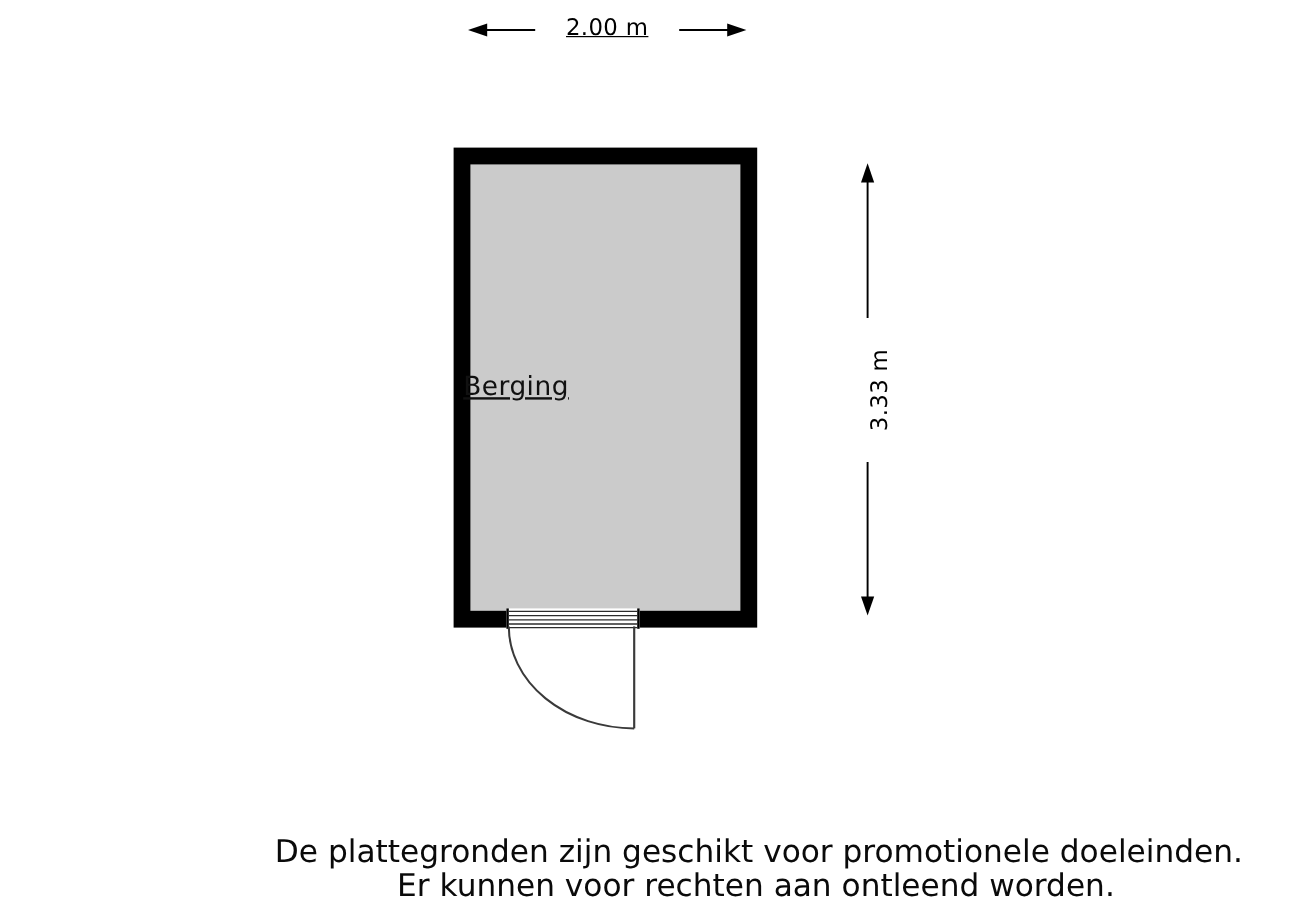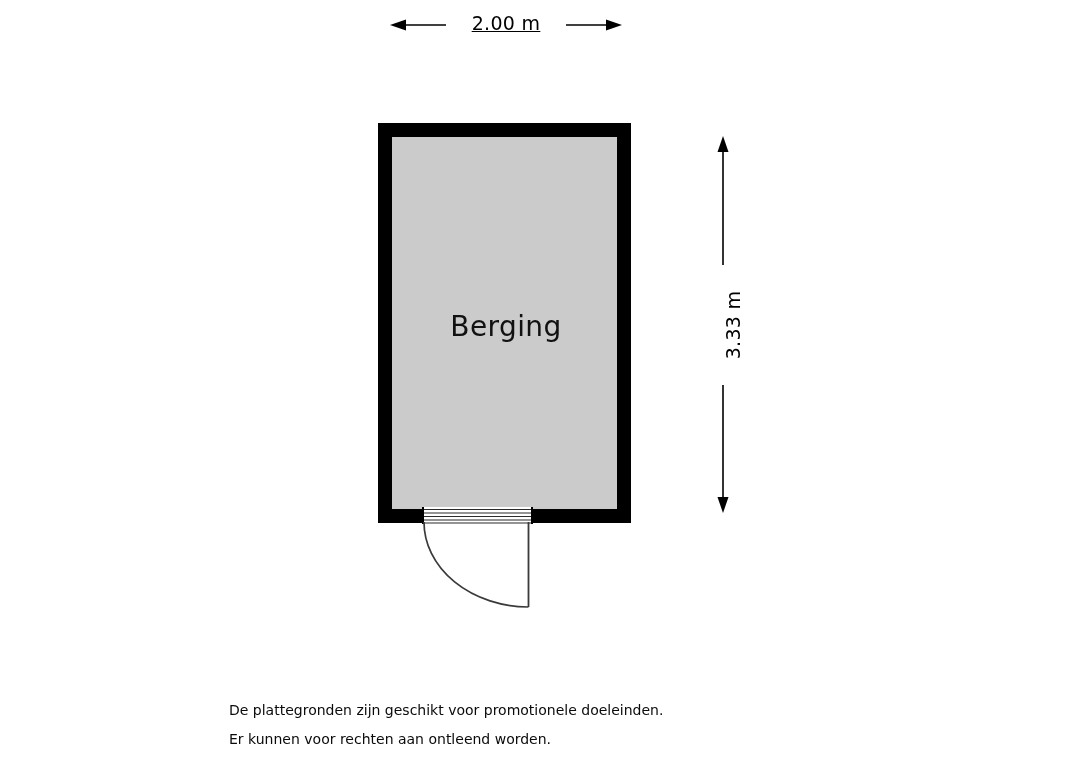--- a/index.html
+++ b/index.html
@@ -32,26 +32,26 @@
     height: 763px;
     display: block;
   }
 
   
   .room-label {
     position: absolute;
     left: 386px;
     top: 310px;
     width: 240px;
-    text-align: center;
-    font-size: 28px;
+    font-size: 22px;
     font-family: "DejaVu Sans", sans-serif;
     letter-spacing: 0.4px;
     color: #111111;
     white-space: nowrap;
+    text-decoration: underline;
   }
 
   .dim-label-h {
     position: absolute;
     left: 446px;
     top: 12px;
     width: 120px;
     text-align: center;
     font-size: 19px;
     font-family: "DejaVu Sans", sans-serif;
@@ -77,25 +77,25 @@
     background: #ffffff;
     white-space: nowrap;
     transform: rotate(-90deg);
   }
 
   .disclaimer {
     position: absolute;
     left: 229px;
     top: 696px;
     width: 700px;
-    font-size: 14px;
+    font-size: 26px;
     font-family: "DejaVu Sans", sans-serif;
     line-height: 29px;
     color: #0a0a0a;
-    text-align: left;
+    text-align: right;
     white-space: nowrap;
   }
   .disclaimer div { white-space: nowrap; }
 </style>
 </head>
 <body>
 
 <div id="floorplan-root">
 
   <svg class="plan-svg" viewBox="0 0 1080 763">

